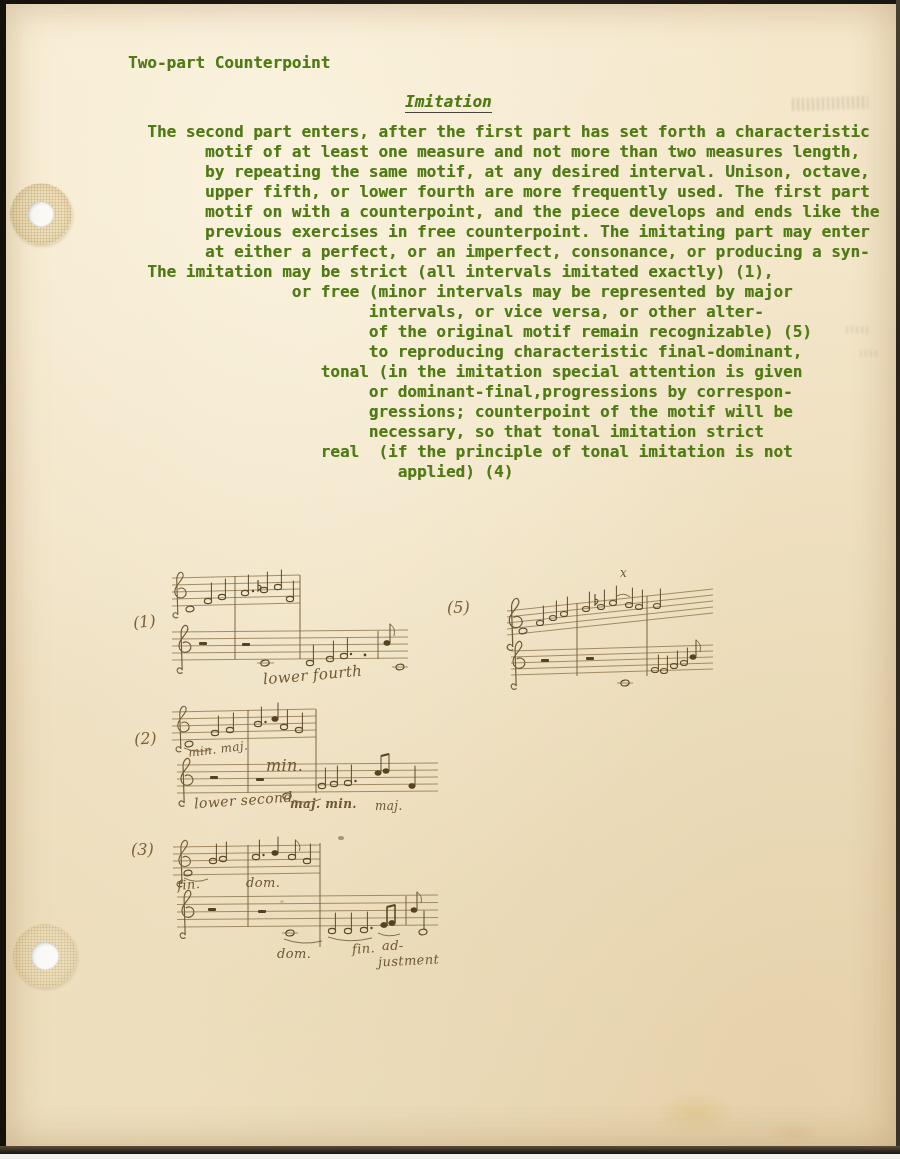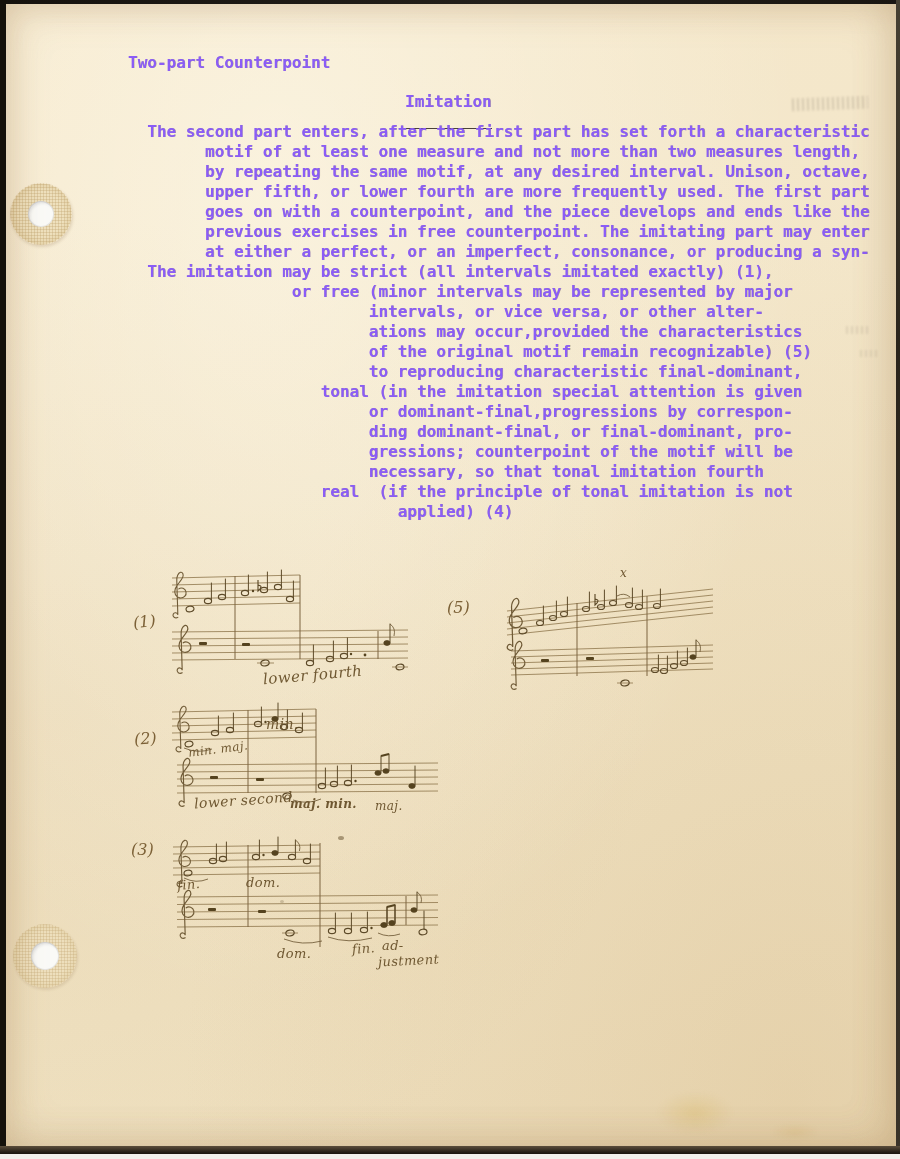--- a/index.html
+++ b/index.html
@@ -26,24 +26,24 @@
       repeating-linear-gradient(0deg, rgba(188,158,104,.30) 0 1px, transparent 1px 3px),
       repeating-linear-gradient(90deg, rgba(188,158,104,.30) 0 1px, transparent 1px 3px),
       radial-gradient(circle,#eee0bd 52%,#e7d6ae 68%,rgba(231,214,174,0) 71%);
     box-shadow:1px 2px 3px rgba(120,90,50,.18);}
   .hole{position:absolute;border-radius:50%;background:#fafaf7;
     box-shadow:inset 0 0 0 1px rgba(60,60,70,.10), inset 2px 2px 3px rgba(40,40,60,.12);}
   .ring-b{opacity:.85;}
 
   
   .typed{position:absolute;font-family:"DejaVu Sans Mono","Liberation Mono",monospace;
-    font-weight:700;font-size:16px;color:#8b5cf6;
+    font-weight:700;font-size:16px;color:#4d7c0f;
     text-shadow:0.4px 0.4px 0.6px rgba(73,66,58,.40);}
   .title{left:128px;top:53px;}
-  .heading{left:405px;top:92px;border-bottom:1.6px solid #49423a;padding-bottom:17px;}
+  .heading{left:405px;top:92px;border-bottom:1.6px solid #49423a;padding-bottom:1px;font-style:italic;}
   .bodytxt{left:128px;top:122px;}
   .tline{height:20px;line-height:20px;white-space:pre;}
   .u{text-underline-offset:2.5px;text-decoration-thickness:1.5px;}
 
   
   .ms{position:absolute;}
   .stf{stroke:#937c53;stroke-width:.85;fill:none;}
   .bar{stroke:#7c6540;stroke-width:1;fill:none;}
   .nh{fill:none;stroke:#5d4a29;stroke-width:1.15;}
   .nf{fill:#55431f;stroke:#55431f;stroke-width:.8;}
@@ -85,34 +85,32 @@
   <div class="ring ring-b" style="left:13px;top:924px;width:64px;height:64px;"></div>
   <div class="hole" style="left:31px;top:942px;width:28px;height:28px;"></div>
 
   <div class="typed title">Two-part Counterpoint</div>
   <div class="typed heading">Imitation</div>
   <div class="typed bodytxt">
       <div class="tline"><span>  The second part enters, after the first part has set forth a characteristic</span></div>
       <div class="tline"><span>        motif of at least one measure and not more than two measures length,</span></div>
       <div class="tline"><span>        by repeating the same motif, at any desired interval. Unison, octave,</span></div>
       <div class="tline"><span>        upper fifth, or lower fourth are more frequently used. The first part</span></div>
-      <div class="tline"><span>        goes on with a counterpoint, and the piece develops and ends like the</span></div>
+      <div class="tline"><span>        motif on with a counterpoint, and the piece develops and ends like the</span></div>
       <div class="tline"><span>        previous exercises in free counterpoint. The imitating part may enter</span></div>
       <div class="tline"><span>        at either a perfect, or an imperfect, consonance, or producing a syn-</span></div>
       <div class="tline"><span>  The imitation may be </span><span class="u">strict</span><span> (all intervals imitated exactly) (1),</span></div>
       <div class="tline"><span>                 or </span><span class="u">free</span><span> (minor intervals may be represented by major</span></div>
       <div class="tline"><span>                         intervals, or vice versa, or other alter-</span></div>
-      <div class="tline"><span>                         ations may occur,provided the characteristics</span></div>
       <div class="tline"><span>                         of the original motif remain recognizable) (5)</span></div>
       <div class="tline"><span>                         to reproducing characteristic final-dominant,</span></div>
       <div class="tline"><span>                    </span><span class="u">tonal</span><span> (in the imitation special attention is given</span></div>
       <div class="tline"><span>                         or dominant-final,progressions by correspon-</span></div>
-      <div class="tline"><span>                         ding dominant-final, or final-dominant, pro-</span></div>
       <div class="tline"><span>                         gressions; counterpoint of the motif will be</span></div>
-      <div class="tline"><span>                         necessary, so that tonal imitation fourth</span></div>
+      <div class="tline"><span>                         necessary, so that tonal imitation strict</span></div>
       <div class="tline"><span>                    </span><span class="u">real</span><span>  (if the principle of tonal imitation is not</span></div>
       <div class="tline"><span>                            applied) (4)</span></div>
     </div>
 
   <svg width="0" height="0" style="position:absolute">
     <defs>
       <path id="gclef" d="M7.2,48.8 c-2.8,1.6 -6,-0.8 -4.9,-3.3 c1,-2.4 4.6,-1.9 4.9,0.7 L6.1,10.5 c-0.4,-4.4 1.5,-8.4 3.9,-9.1 c2.2,-0.6 3.5,2.3 2.4,5.1 c-1.6,4.1 -6.4,7.7 -7.9,12.2 c-1.6,4.7 0.6,9 4.7,9.6 c4.3,0.6 7.4,-2.7 6.6,-6.4 c-0.8,-3.7 -5.1,-5.1 -7.6,-3.1"></path>
     </defs>
   </svg>
 
@@ -239,21 +237,21 @@
     <ellipse class="nf" cx="250" cy="75" rx="3.1" ry="2.3"></ellipse>
       <line class="stem" x1="253" y1="74" x2="253" y2="58"></line>
     <ellipse class="nf" cx="258" cy="73" rx="3.1" ry="2.3"></ellipse>
       <line class="stem" x1="261" y1="72" x2="261" y2="56"></line>
     <line class="beam" x1="253" y1="58" x2="261" y2="56"></line>
     <ellipse class="nf" cx="284" cy="88" rx="3.2" ry="2.4"></ellipse>
       <line class="stem" x1="287" y1="87" x2="287" y2="68"></line>
   </svg>
   <div class="hnum" style="left:134px;top:729px;transform:rotate(-4deg);">(2)</div>
   <div class="hw" style="left:188px;top:742px;transform:rotate(-7deg);font-size:12px;">min. maj.</div>
-  <div class="hw" style="left:266px;top:716px;font-size:14px;">min.</div>
+  <div class="hw" style="left:266px;top:756px;font-size:16px;">min.</div>
   <div class="hw cap" style="left:194px;top:792px;transform:rotate(-4deg);font-size:14px;">lower second</div>
   <div class="hw" style="left:290px;top:797px;font-size:12px;font-weight:bold;">maj. min.</div>
   <div class="hw" style="left:375px;top:799px;font-size:12px;">maj.</div>
 
   <svg class="ms" style="left:128px;top:833px" width="330" height="145" viewBox="0 0 330 145">
     <path class="stf" d="M45,14L192,12M45,21L192,19M45,28L192,26M45,35L192,33M45,42L192,40"></path>
     <path class="stf" d="M49,64L310,62M49,71.5L310,69.5M49,79L310,77M49,86.5L310,84.5M49,94L310,92"></path>
     <path class="bar" d="M120,12L120,94M192,10L192,114M278,63L278,92"></path>
     <use href="#gclef" class="clef" transform="translate(47,6) scale(0.97)"></use>
     <use href="#gclef" class="clef" transform="translate(50,56) scale(1)"></use>

